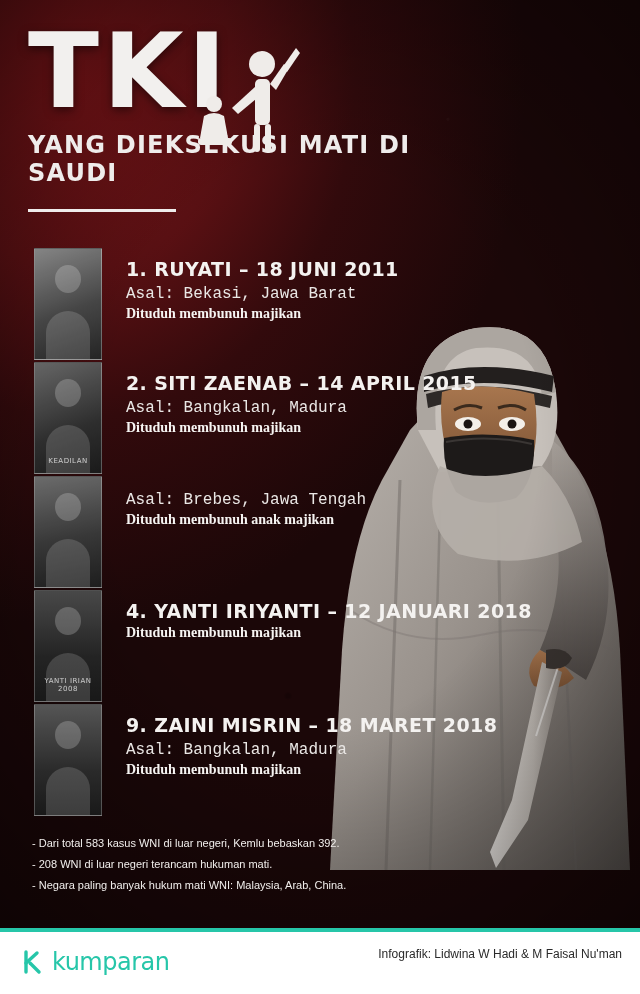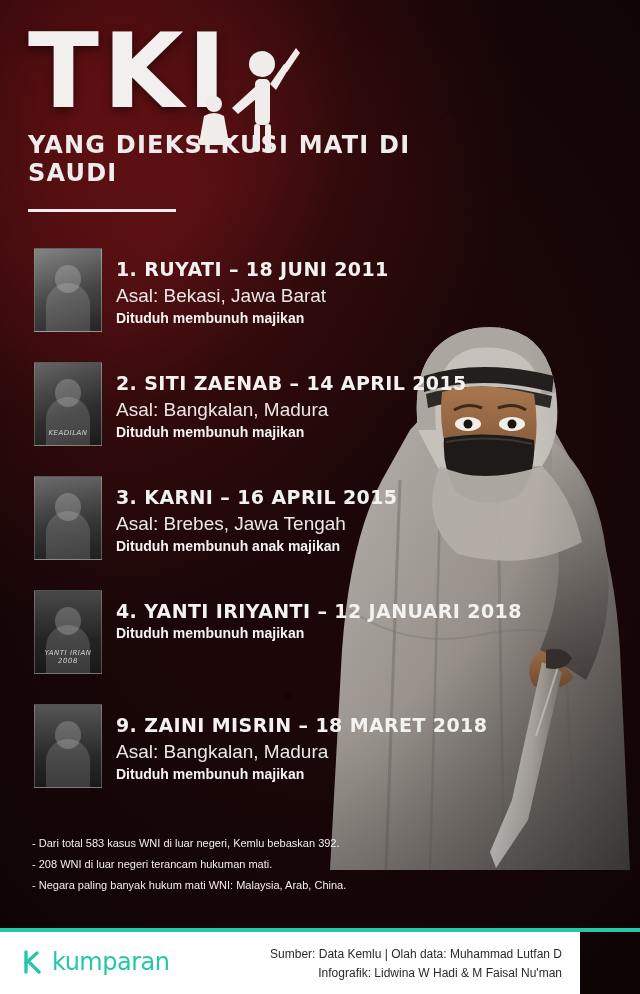--- a/index.html
+++ b/index.html
@@ -91,28 +91,27 @@
     z-index: 4;
   }
   .victim {
     display: flex;
     align-items: flex-start;
     margin-bottom: 16px;
     height: 98px;
   }
   .photo {
     width: 68px;
-    height: 84px;
+    height: 112px;
     flex: 0 0 68px;
     border: 1px solid rgba(255,255,255,.25);
     position: relative;
     overflow: hidden;
     background: #2a2320;
     filter: grayscale(100%) contrast(.95);
-    font-style: italic;
   }
   .photo .silhouette {
     position: absolute;
     left: 50%; bottom: -10px;
     transform: translateX(-50%);
     width: 44px; height: 58px;
     border-radius: 24px 24px 8px 8px;
     background: rgba(255,255,255,.16);
   }
   .photo .head {
@@ -130,39 +129,41 @@
   .p5 { background: linear-gradient(180deg,#5a514b 0%, #2a2522 60%, #161312 100%); }
   .photo .caption {
     position: absolute;
     left: 0; right: 0; bottom: 8px;
     text-align: center;
     font-size: 7px;
     letter-spacing: .5px;
     color: rgba(255,255,255,.75);
     font-family: "DejaVu Sans", sans-serif;
   }
-  .info { padding-left: 14px; padding-top: 10px; }
+  .info { padding-left: 24px; padding-top: 10px; }
   .v-name {
     font-family: "DejaVu Sans", sans-serif;
     font-size: 19px;
     font-weight: bold;
     letter-spacing: .4px;
     color: #f4f2f0;
     white-space: nowrap;
   }
   .v-origin {
     margin-top: 5px;
-    font-size: 19px;
+    font-size: 16px;
     color: #eae7e5;
+    font-family: Liberation Mono, monospace;
   }
   .v-charge {
     margin-top: 3px;
     font-size: 14px;
     font-weight: bold;
     color: #f6f4f2;
+    font-family: Liberation Serif, serif;
   }
 
   
   #notes {
     position: absolute;
     left: 32px;
     top: 828px;
     width: 500px;
     z-index: 5;
   }
@@ -176,21 +177,21 @@
   .note {
     margin-top: 9px;
     font-size: 11px;
     color: #f1eeec;
   }
 
   
   #footer {
     position: absolute;
     left: 0; bottom: 0;
-    width: 580px; height: 62px;
+    width: 640px; height: 62px;
     background: #ffffff;
     z-index: 6;
   }
   #logo {
     position: absolute;
     left: 22px; top: 16px;
     display: flex; align-items: center;
   }
   #logo-mark {
     width: 26px; height: 26px;
@@ -335,21 +336,20 @@
       </div>
     </div>
 
     <div class="victim">
       <div class="photo p3">
         <div class="head"></div>
           <div class="silhouette"></div>
         <div class="caption"></div>
       </div>
       <div class="info">
-        <div class="v-name">3. KARNI – 16 APRIL 2015</div>
         <div class="v-origin">Asal: Brebes, Jawa Tengah</div>
         <div class="v-charge">Dituduh membunuh anak majikan</div>
       </div>
     </div>
 
     <div class="victim">
       <div class="photo p4">
         <div class="head"></div>
           <div class="silhouette"></div>
         <div class="caption">YANTI IRIAN 2008</div>
@@ -386,18 +386,17 @@
   <div id="footer">
     <div id="logo">
       <svg id="logo-mark" viewBox="0 0 26 26">
         <path d="M4 3 L4 23" stroke="#26c6a9" stroke-width="3.4" fill="none" stroke-linecap="round"></path>
         <path d="M4 14 L15 4" stroke="#26c6a9" stroke-width="3.4" fill="none" stroke-linecap="round"></path>
         <path d="M8 14 L17 23" stroke="#26c6a9" stroke-width="3.4" fill="none" stroke-linecap="round"></path>
       </svg>
       <span id="logo-text">kumparan</span>
     </div>
     <div id="credits">
-      <div>Sumber: Data Kemlu | Olah data: Muhammad Lutfan D</div>
       <div>Infografik: Lidwina W Hadi &amp; M Faisal Nu'man</div>
     </div>
   </div>
 
 </div>
 
 </body></html>

